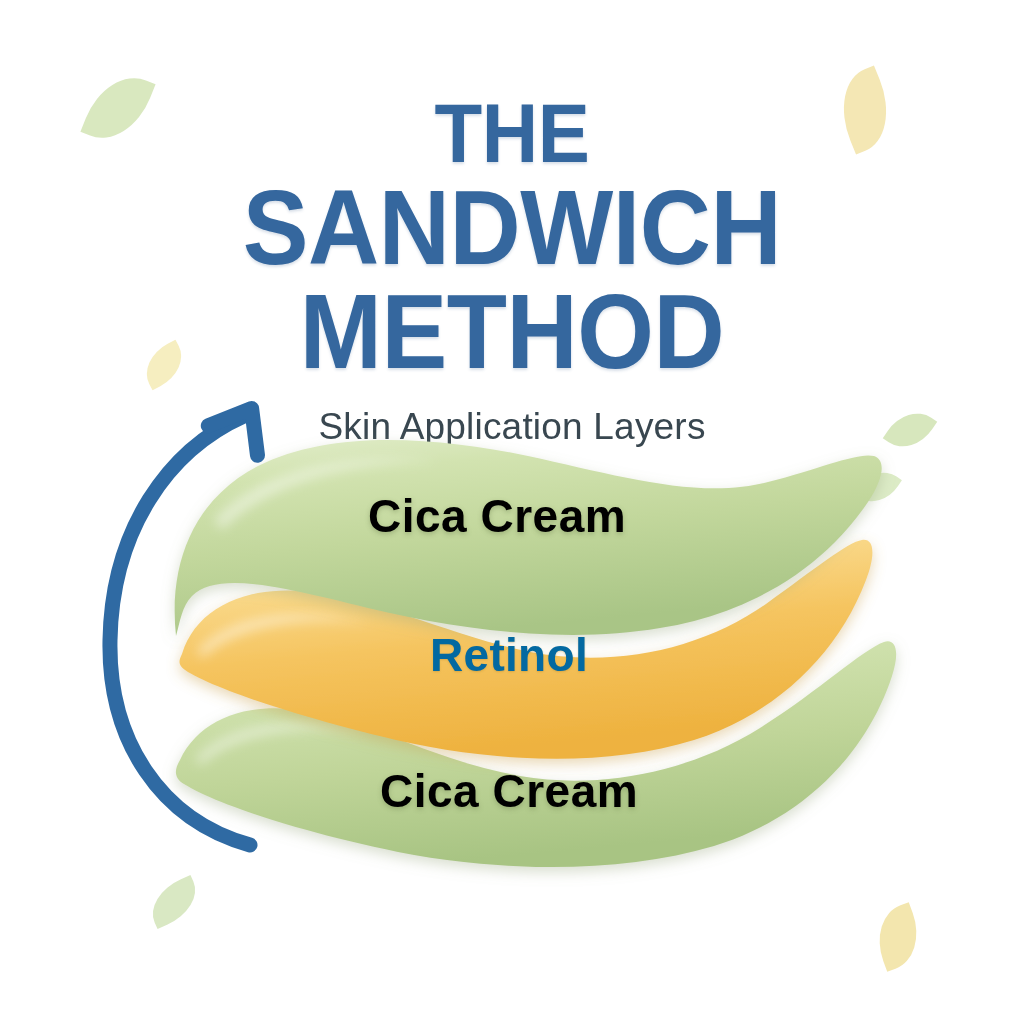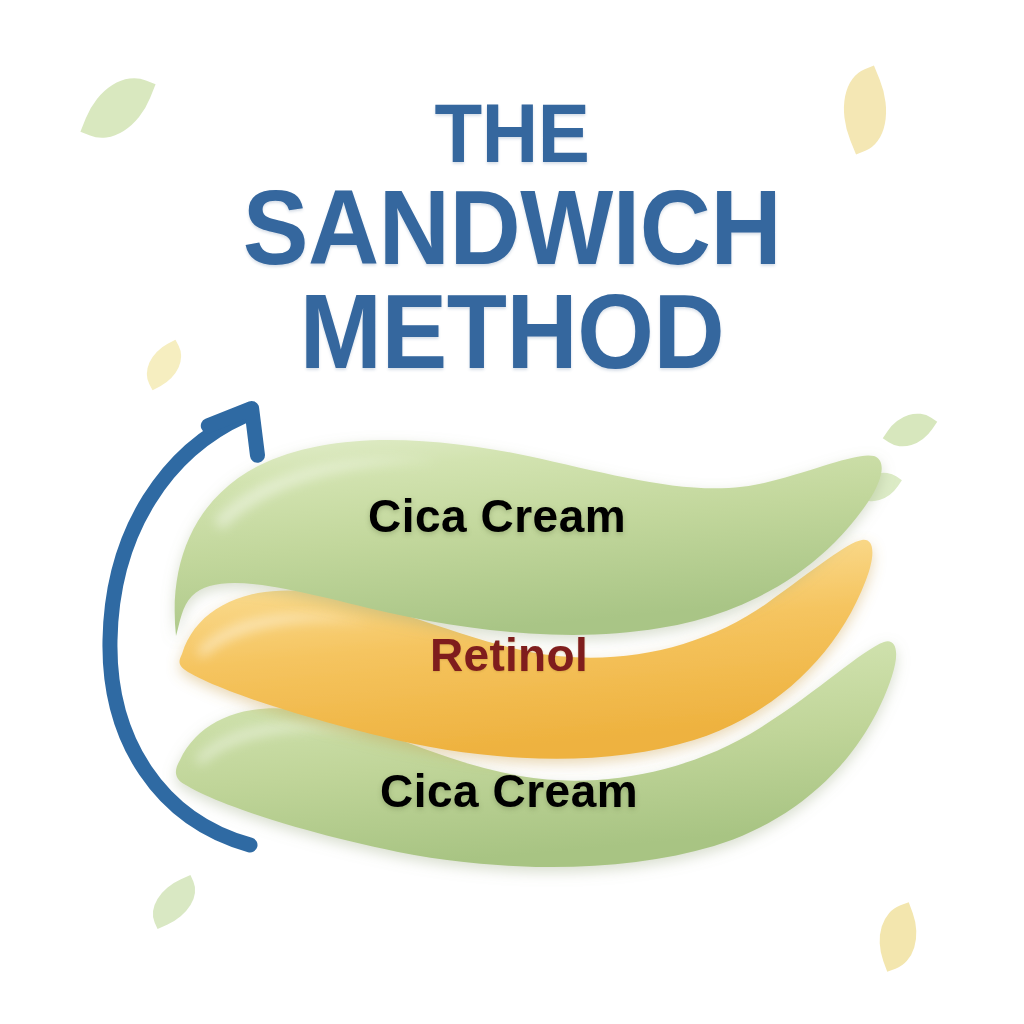--- a/index.html
+++ b/index.html
@@ -71,21 +71,21 @@
     font-weight: 700;
     white-space: nowrap;
   }
   .label-cica {
     color: #000000;
     font-size: 46px;
     letter-spacing: 0.5px;
     text-shadow: 0 2px 5px rgba(110,130,80,0.45);
   }
   .label-retinol {
-    color: #7f1d1d;
+    color: #0369a1;
     font-size: 46px;
     letter-spacing: 0.3px;
     text-shadow: 0 1px 2px rgba(170,130,40,0.35);
   }
   #lbl-cica-top   { left: 368px; top: 489px; }
   #lbl-retinol    { left: 430px; top: 628px; }
   #lbl-cica-bot   { left: 380px; top: 764px; }
 </style>
 </head>
 <body>
@@ -96,20 +96,21 @@
   <div class="leaf" style="left:840px; top:72px; width:50px; height:76px; background:#f4e7b4; transform:rotate(-22deg);"></div>
   <div class="leaf" style="left:142px; top:348px; width:44px; height:34px; background:#f6eec0; transform:rotate(-28deg);"></div>
   <div class="leaf" style="left:892px; top:408px; width:36px; height:44px; background:#d7e7bd; transform:rotate(34deg);"></div>
   <div class="leaf" style="left:862px; top:468px; width:32px; height:38px; background:#dcebc6; transform:rotate(34deg);"></div>
   <div class="leaf" style="left:148px; top:884px; width:52px; height:36px; background:#d9e8c3; transform:rotate(-24deg);"></div>
   <div class="leaf" style="left:876px; top:908px; width:44px; height:58px; background:#f3e6ae; transform:rotate(-20deg);"></div>
 
   <div class="header-block">
     <div class="title-line title-line-1">THE</div>
     <div class="title-line title-line-2">SANDWICH METHOD</div>
+    <div class="subtitle">Skin Application Layers</div>
   </div>
 
   <svg id="layer-stack" viewBox="0 0 1024 1024" xmlns="http://www.w3.org/2000/svg">
     <defs>
 
       <linearGradient id="gradGreen" x1="0" y1="0" x2="0.35" y2="1">
         <stop offset="0%" stop-color="#e3eecd"></stop>
         <stop offset="22%" stop-color="#d2e3b0"></stop>
         <stop offset="55%" stop-color="#c2d79c"></stop>
         <stop offset="100%" stop-color="#a9c586"></stop>

